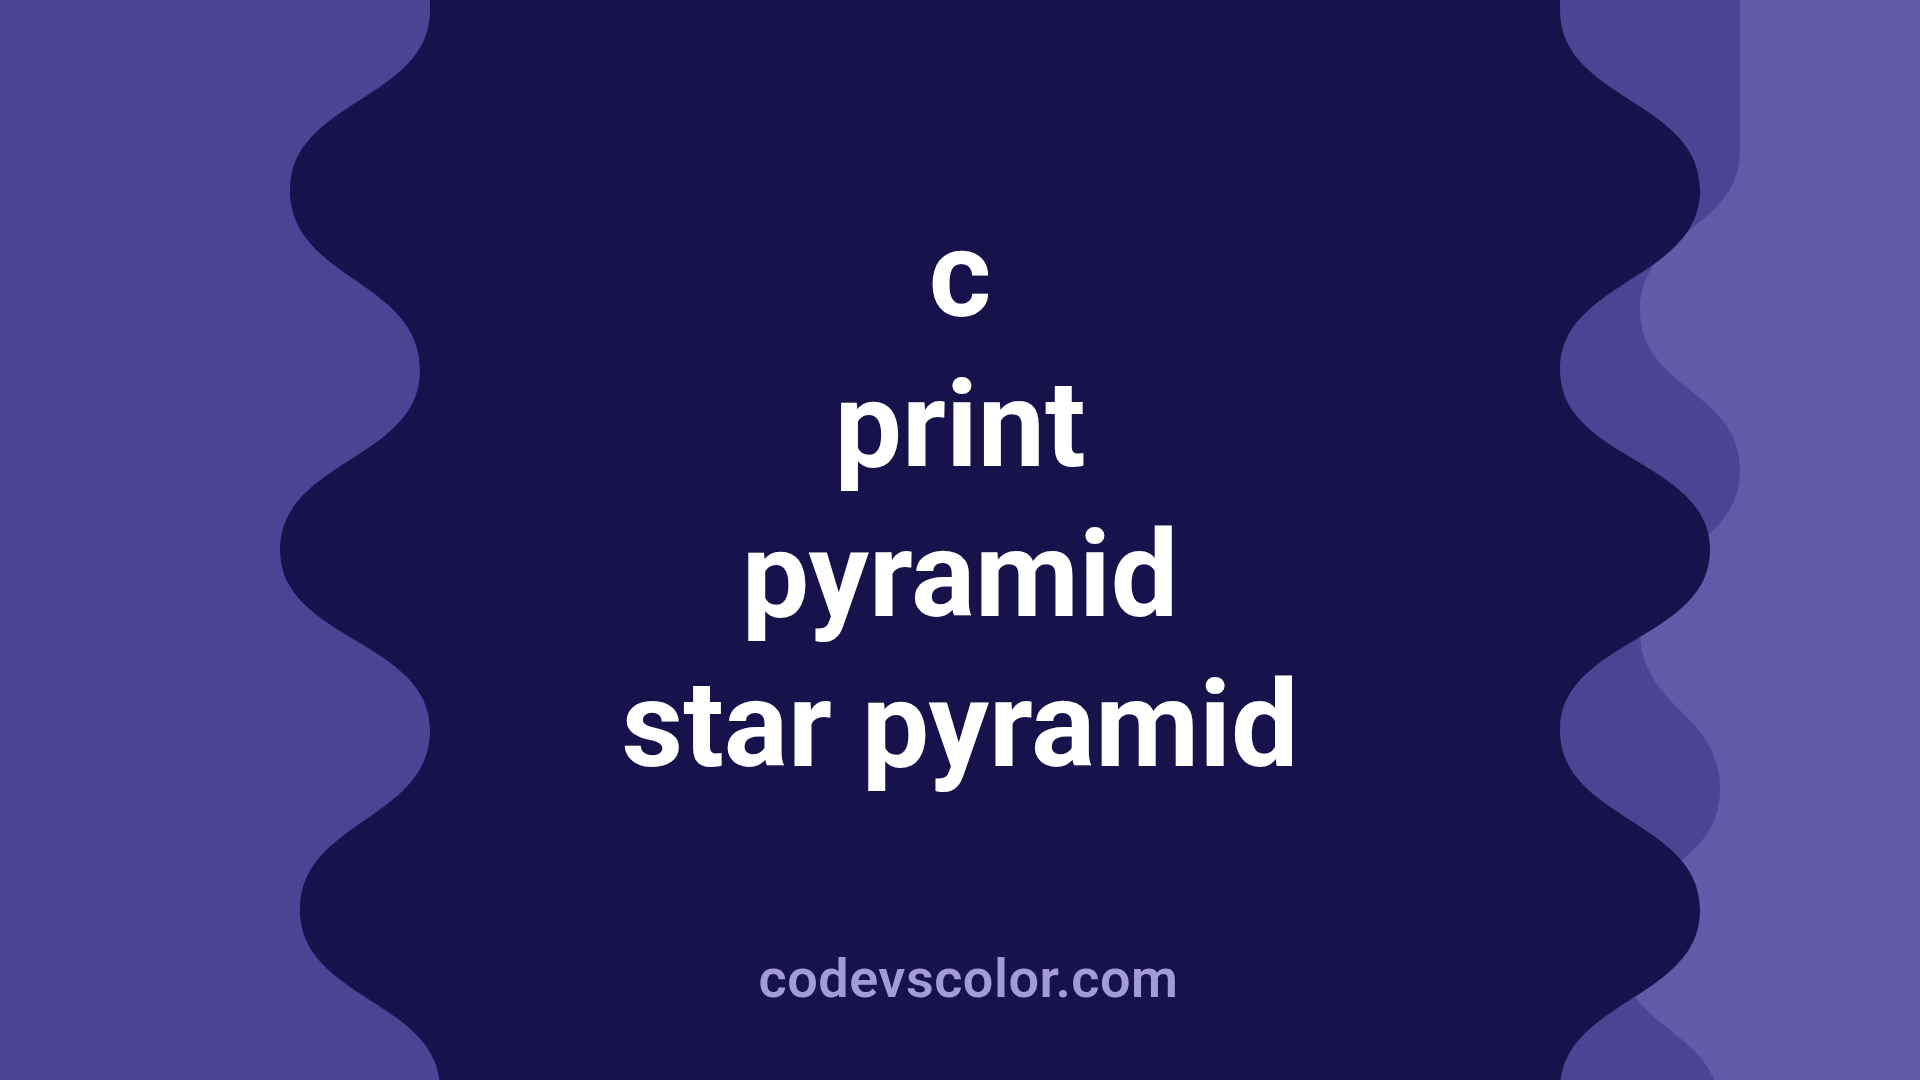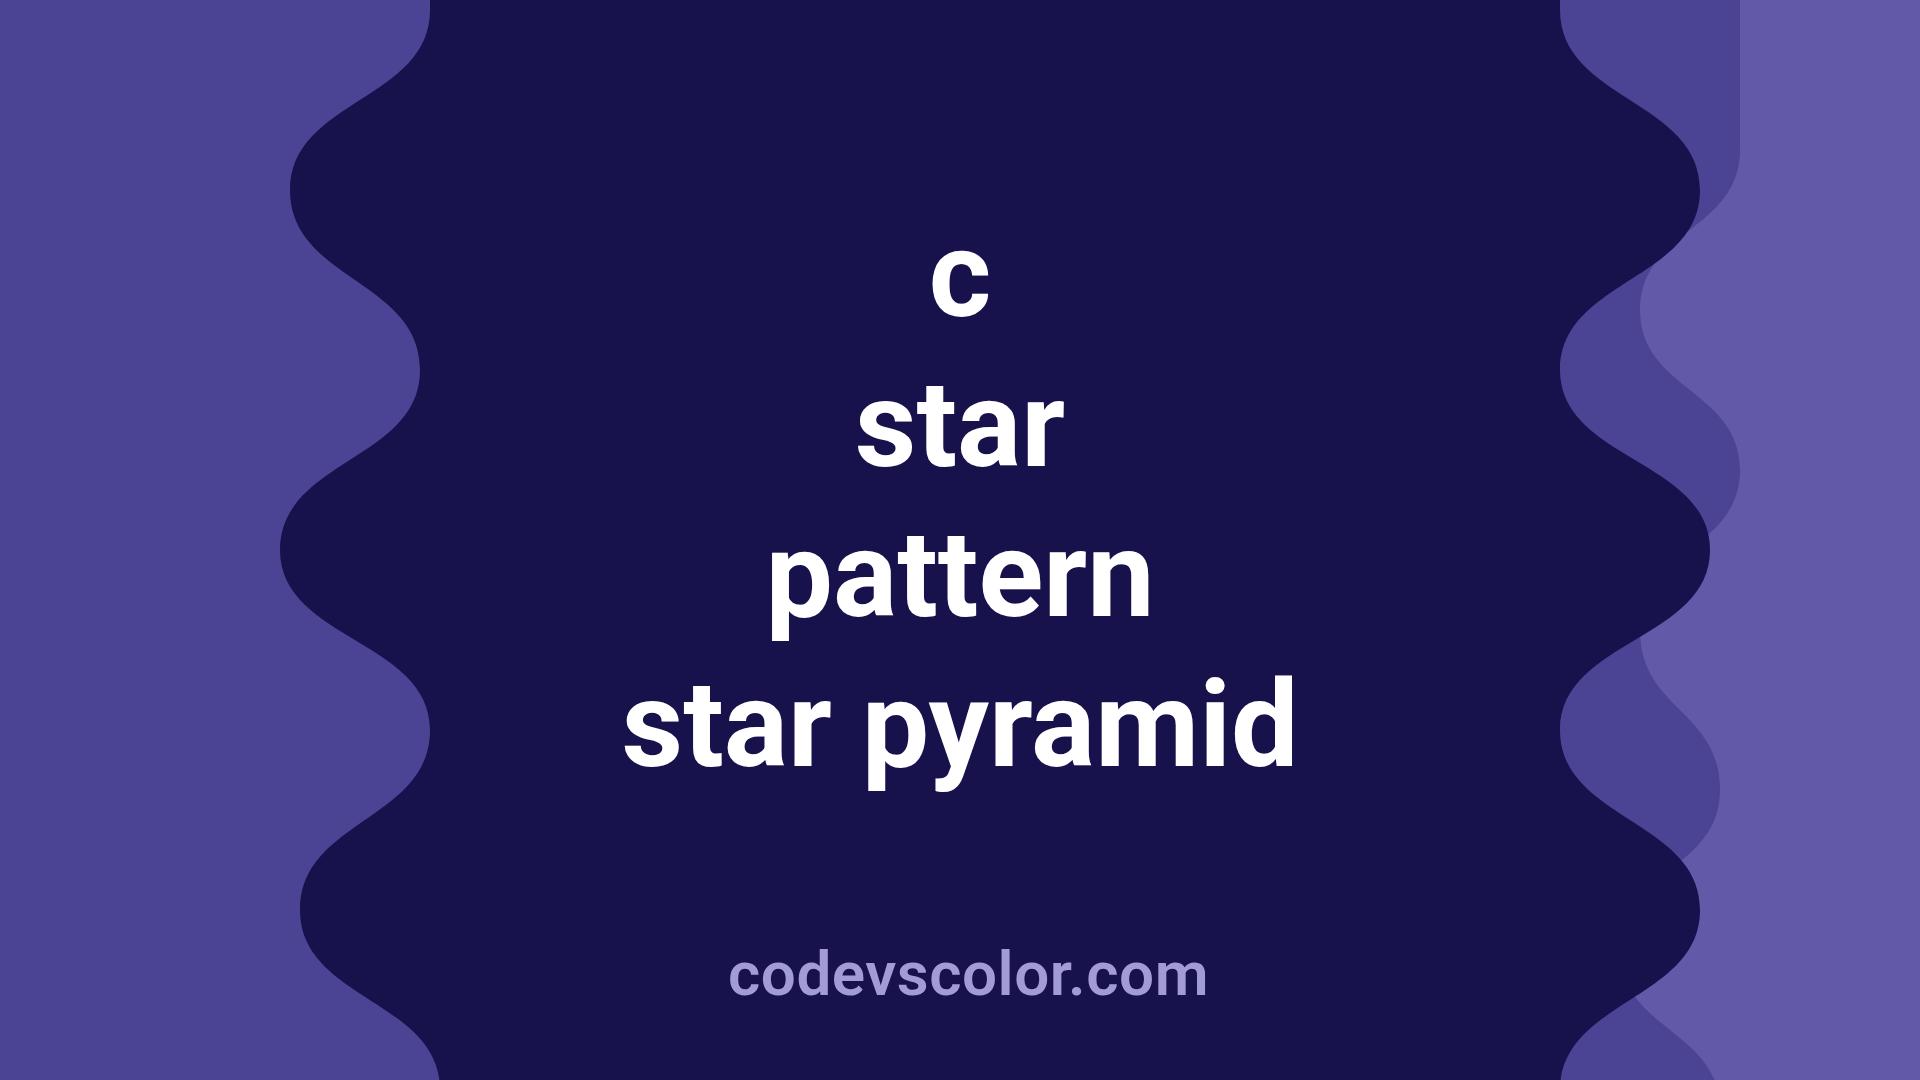--- a/index.html
+++ b/index.html
@@ -35,21 +35,21 @@
       line-height: 1.25;
     }
     .watermark {
       position: absolute;
       left: 17px;
       right: 0;
       bottom: 70px;
       text-align: center;
       color: #a39bd8;
       font-weight: 600;
-      font-size: 62px;
+      font-size: 54px;
       letter-spacing: 0.5px;
     }
   </style>
 </head>
 <body>
 
 <svg class="blob-bg" viewBox="0 0 1920 1080" preserveAspectRatio="none">
 
   <path fill="#625aa8" d="
     M 1740 -100
@@ -80,18 +80,18 @@
     C 1700 820, 1560 820, 1560 730
     C 1560 640, 1710 640, 1710 550
     C 1710 460, 1560 460, 1560 370
     C 1560 280, 1700 280, 1700 190
     C 1700 100, 1560 100, 1560 10
     L 1560 -120 Z"></path>
 </svg>
 
 <div class="title-wrap">
   <div>c</div>
-  <div>star</div>
-  <div>pattern</div>
+  <div>print</div>
+  <div>pyramid</div>
   <div>star pyramid</div>
 </div>
 
 <div class="watermark">codevscolor.com</div>
 
 </body></html>

